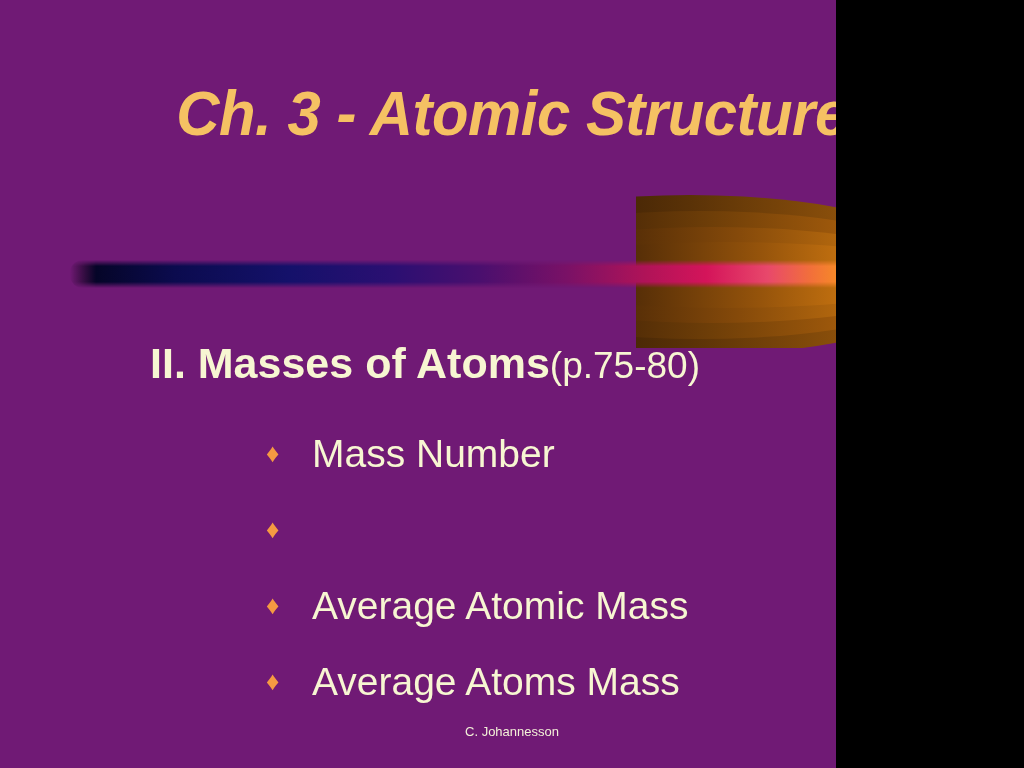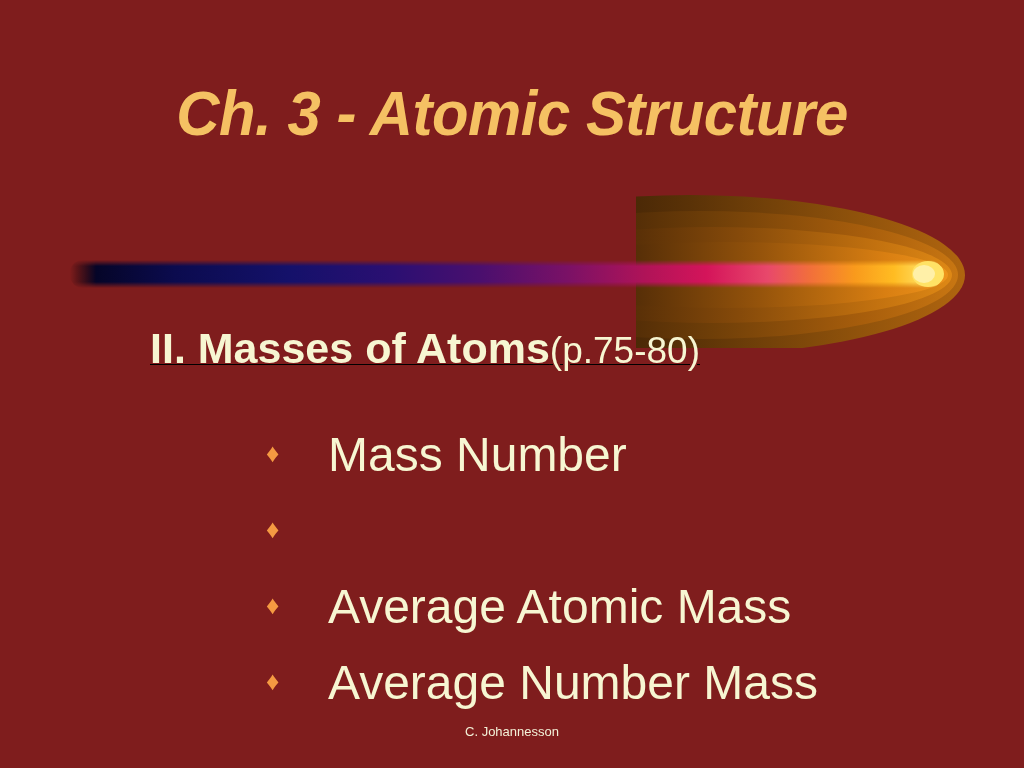--- a/index.html
+++ b/index.html
@@ -11,23 +11,23 @@
     width: 1024px;
     height: 768px;
     overflow: hidden;
     font-family: "Liberation Sans", sans-serif;
     position: relative;
   }
 
   #slide {
     position: absolute;
     left: 0; top: 0;
-    width: 1024px;
+    width: 836px;
     height: 768px;
-    background: #7f1d1d;
+    background: #701a75;
     overflow: hidden;
   }
 
   
   #title {
     position: absolute;
     left: 0;
     top: 82px;
     width: 1024px;
     text-align: center;
@@ -49,24 +49,23 @@
     top: 168px;
     width: 1024px;
     height: 180px;
     pointer-events: none;
   }
 
   
   #heading {
     position: absolute;
     left: 150px;
-    top: 326px;
+    top: 341px;
     white-space: nowrap;
     line-height: 1.05;
-    text-decoration: underline;
   }
   #heading .h-main {
     font-size: 43px;
     font-weight: bold;
     color: #F7F6D2;
   }
   #heading .h-sub {
     font-size: 37px;
     font-weight: normal;
     color: #F7F6D2;
@@ -87,24 +86,24 @@
   .bullet-diamond {
     width: 34px;
     font-size: 26px;
     line-height: 1;
     color: #F59A42;
     flex: 0 0 auto;
     text-align: left;
     margin-top: -2px;
   }
   .bullet-label {
-    font-size: 48px;
+    font-size: 39px;
     color: #F7F6D2;
     white-space: nowrap;
-    margin-left: 28px;
+    margin-left: 12px;
   }
 
   
   #footer {
     position: absolute;
     left: 0;
     top: 724px;
     width: 1024px;
     text-align: center;
     font-size: 13px;
@@ -214,20 +213,20 @@
       <span class="bullet-diamond">♦</span>
     </div>
 
     <div class="bullet-row">
       <span class="bullet-diamond">♦</span>
       <span class="bullet-label">Average Atomic Mass</span>
     </div>
 
     <div class="bullet-row">
       <span class="bullet-diamond">♦</span>
-      <span class="bullet-label">Average Number Mass</span>
+      <span class="bullet-label">Average Atoms Mass</span>
     </div>
 
   </div>
 
   <div id="footer">C. Johannesson</div>
 
 </div>
 
 </body></html>

